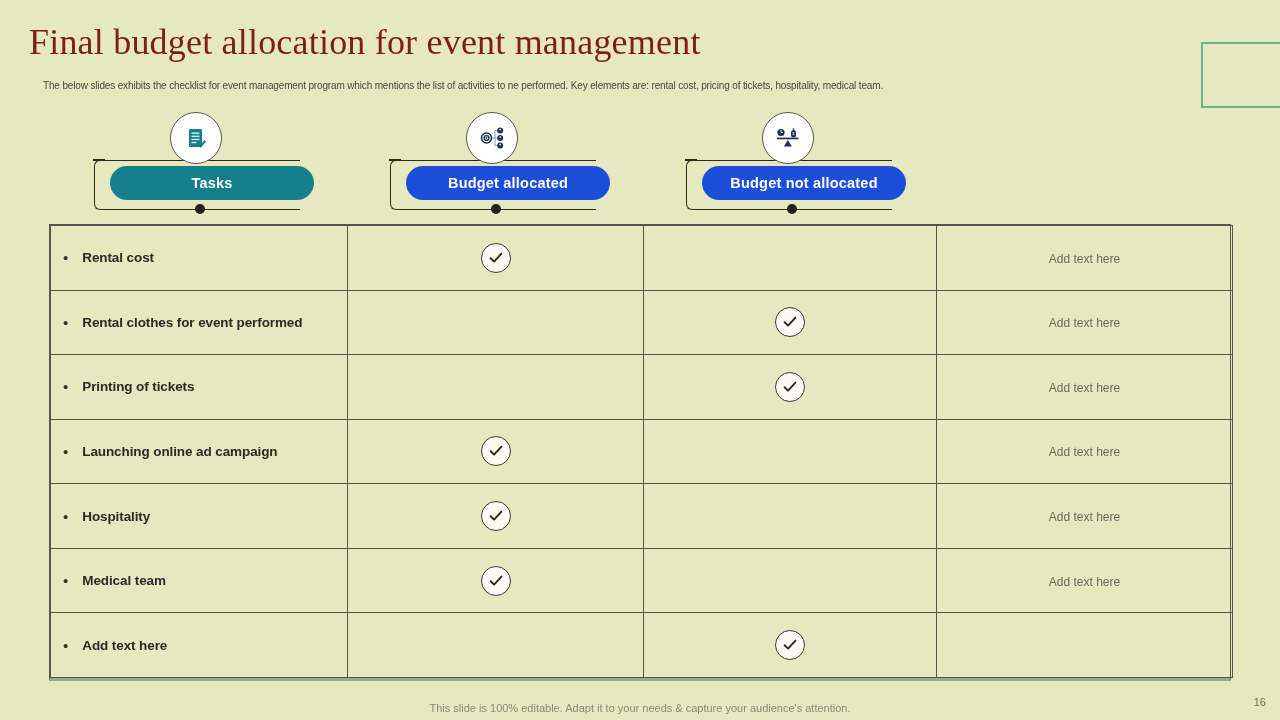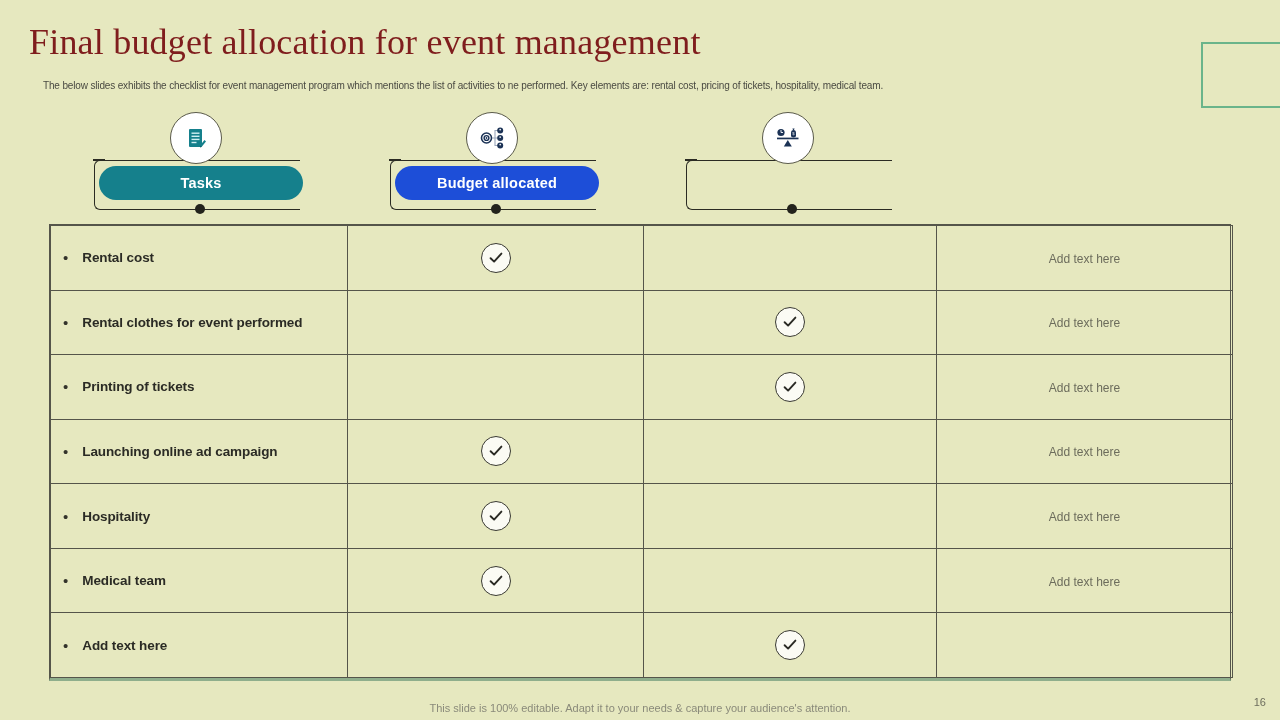--- a/index.html
+++ b/index.html
@@ -73,21 +73,21 @@
   .pill-dot {
     position: absolute;
     left: 100px; bottom: -5px;
     width: 10px; height: 10px;
     border-radius: 50%;
     background: #23231c;
   }
 
   .pill {
     position: absolute;
-    left: 5px; top: 54px;
+    left: 16px; top: 54px;
     width: 204px; height: 34px;
     border-radius: 17px;
     display: flex; align-items: center; justify-content: center;
     color: #ffffff;
     font-size: 14.5px;
     font-weight: bold;
     letter-spacing: .2px;
   }
   .pill.teal { background: #15808c; }
   .pill.navy { background: #1d4ed8; }
@@ -203,20 +203,21 @@
         <circle cx="23.2" cy="14.1" r="0.9" fill="#e8edf4"></circle>
         <circle cx="23.2" cy="21.6" r="0.9" fill="#e8edf4"></circle>
       </svg>
     </div>
   </div>
 
   <div class="pill-group" style="left:686px;">
     <div class="pill-bracket">
       <div class="pill-dot"></div>
     </div>
+    <div class="pill navy">Budget not allocated</div>
     <div class="pill-icon">
       <svg width="32" height="30" viewBox="0 0 32 30">
         <circle cx="9" cy="9.5" r="3.6" fill="#1b3255"></circle>
         <path d="M9 7 V9.5 H11" stroke="#e8edf4" stroke-width="1" fill="none"></path>
         <path d="M21.5 7 q2.5 0 2.5 3 v3 q0 1.4 -2.5 1.4 q-2.5 0 -2.5 -1.4 v-3 q0 -3 2.5 -3 z" fill="#1b3255"></path>
         <path d="M20.4 5.4 h2.2 l-.6 1.6 h-1 z" fill="#1b3255"></path>
         <text x="21.5" y="12.3" font-size="4.2" fill="#e8edf4" text-anchor="middle" font-family="Liberation Sans, sans-serif">$</text>
         <rect x="5" y="14.6" width="21.5" height="1.7" fill="#1b3255"></rect>
         <path d="M15.8 17 L19.8 23.5 H11.8 Z" fill="#1b3255"></path>
       </svg>

